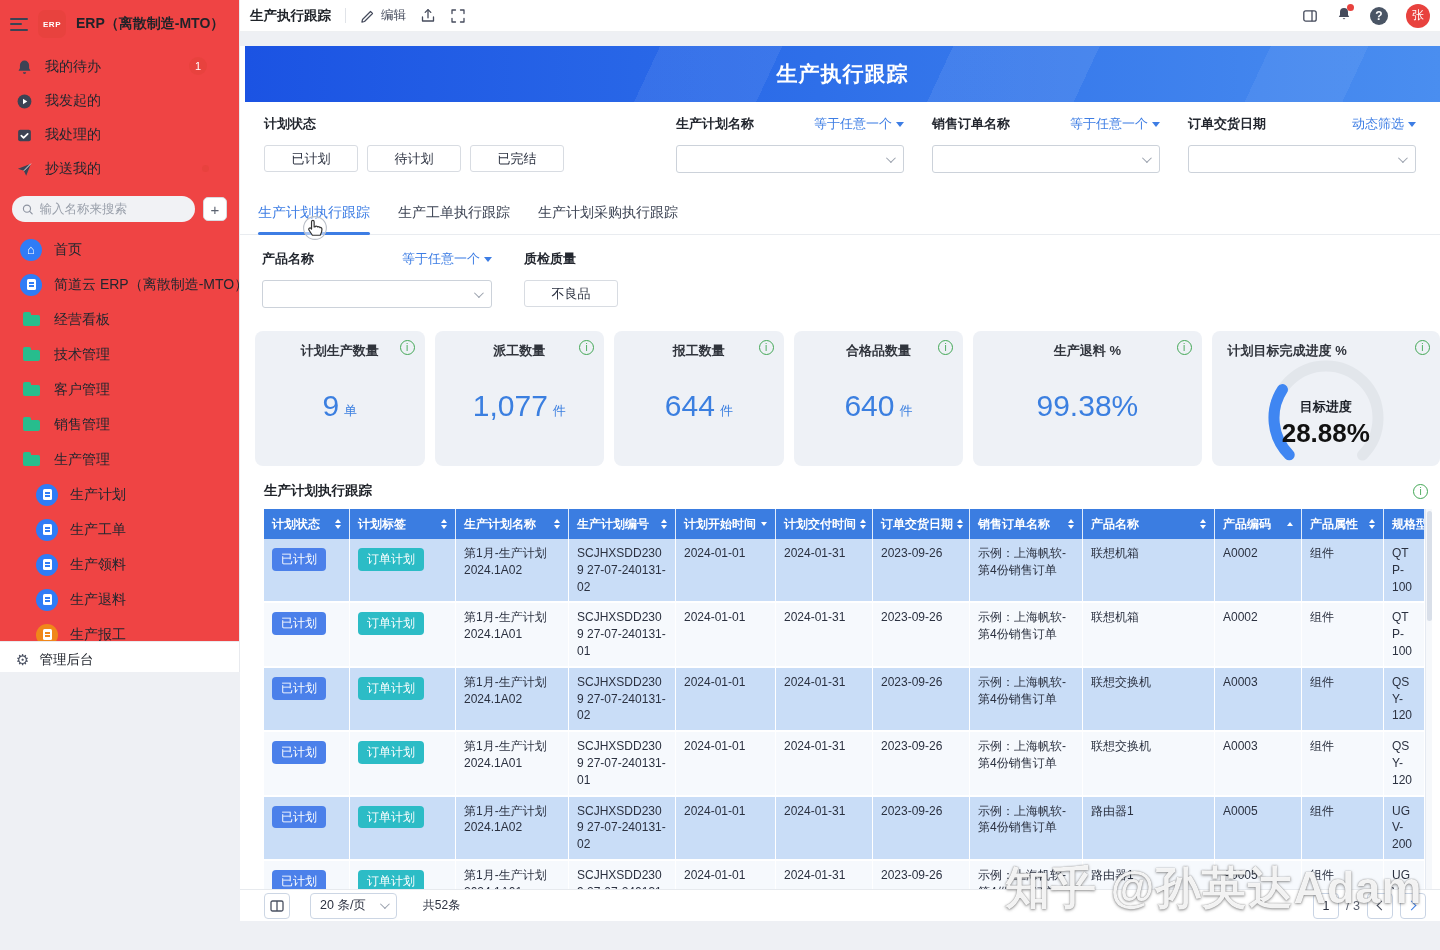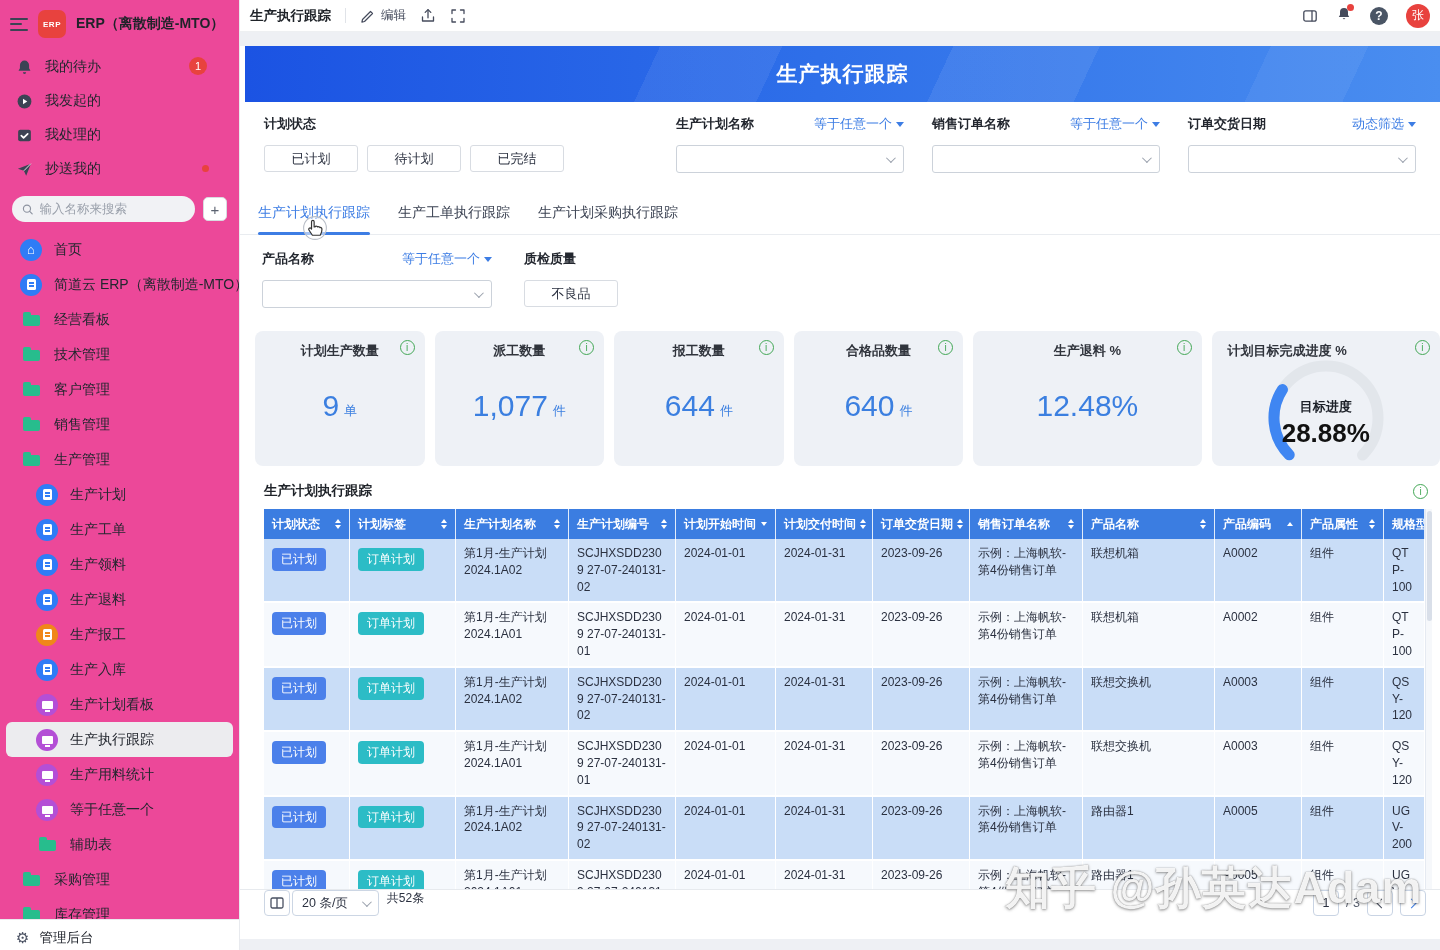--- a/index.html
+++ b/index.html
@@ -1,21 +1,21 @@
 <!DOCTYPE html>
 <html><head>
 <meta charset="utf-8">
 <style>
   * { margin:0; padding:0; box-sizing:border-box; }
   html,body { width:1440px; height:950px; overflow:hidden; }
   body { font-family:"Liberation Sans","DejaVu Sans",sans-serif; background:#eef0f4; color:#2b3140; position:relative; }
   .app { display:flex; width:1440px; height:950px; }
 
   
-  .sidebar { width:240px; min-width:240px; background:#ec4899; border-right:1px solid #e8eaee; position:relative; height:950px; overflow:hidden; }
+  .sidebar { width:240px; min-width:240px; background:#ef4444; border-right:1px solid #e8eaee; position:relative; height:672px; overflow:hidden; }
   .sb-top { display:flex; align-items:center; gap:10px; padding:10px 12px 6px 10px; }
   .hamburger { width:18px; display:flex; flex-direction:column; gap:3.5px; cursor:pointer; }
   .hamburger i { height:2px; background:#3c4354; border-radius:1px; display:block; }
   .hamburger i:nth-child(2){ width:12px; }
   .app-logo { width:28px; height:28px; border-radius:7px; background:#e8423e; color:#fff; font-size:8px; font-weight:bold; display:flex; align-items:center; justify-content:center; letter-spacing:.5px; }
   .sb-title { font-size:14px; font-weight:bold; color:#1f2329; white-space:nowrap; }
   .quick { padding:6px 0 2px; }
   .quick-item { display:flex; align-items:center; gap:12px; padding:8px 16px; font-size:14px; color:#23272f; cursor:pointer; position:relative; }
   .quick-item svg { width:17px; height:17px; flex:none; }
   .q-badge { position:absolute; right:32px; top:7px; background:#e8423e; color:#fff; border-radius:9px; min-width:18px; height:18px; font-size:11px; display:flex; align-items:center; justify-content:center; padding:0 5px; }
@@ -113,21 +113,21 @@
   .tr.odd { background:#c9ddf7; }
   .tr.even { background:#f6f9fd; }
   .td { font-size:12px; color:#2b3140; padding:6px 8px; border-right:1px solid #fff; line-height:1.4; overflow:hidden; word-break:break-word; display:flex; align-items:flex-start; }
   .td.badge-cell { align-items:flex-start; padding-top:9px; }
   .badge { font-size:12px; color:#fff; border-radius:4px; padding:3px 9px; white-space:nowrap; }
   .badge.blue { background:#4b80ea; }
   .badge.teal { background:#2cbcc6; }
   .v-scroll { width:7px; background:#f6f8fb; border-left:1px solid #e5eaf2; }
   .v-thumb { width:5px; height:110px; background:#d9dfe9; border-radius:3px; margin:2px auto 0; }
 
-  .page-footer { height:50px; background:#fff; border-top:1px solid #e7eaee; display:flex; align-items:flex-start; padding:0 14px 0 24px; gap:2px; }
+  .page-footer { height:32px; background:#fff; border-top:1px solid #e7eaee; display:flex; align-items:center; padding:0 14px 0 24px; gap:20px; }
   .pf-icon-btn { width:26px; height:26px; border:1px solid #ccd6e4; border-radius:4px; display:flex; align-items:center; justify-content:center; cursor:pointer; background:#fff; }
   .pf-select { height:26px; border:1px solid #ccd6e4; border-radius:4px; display:flex; align-items:center; gap:14px; padding:0 9px; font-size:12.5px; color:#2b3140; cursor:pointer; background:#fff; }
   .pf-total { font-size:12px; color:#2b3140; margin-left:6px; }
   .pf-right { margin-left:auto; display:flex; align-items:center; gap:7px; }
   .page-box { min-width:26px; height:26px; border:1px solid #c9d4e4; border-radius:4px; display:flex; align-items:center; justify-content:center; font-size:12.5px; color:#2b3140; background:#fff; cursor:pointer; }
   .page-total { font-size:12.5px; color:#5b6270; }
   .pchev { width:7px; height:7px; border-right:1.6px solid #3f4656; border-bottom:1.6px solid #3f4656; }
   .pchev.prev { transform:rotate(135deg); margin-left:3px; }
   .pchev.next { transform:rotate(-45deg); border-color:#3d7de4; margin-right:3px; }
   .bottom-gap { flex:1; background:#eef0f4; }
@@ -464,21 +464,21 @@
           <i class="kpi-info">i</i>
           <div class="kpi-value">
               <span class="kpi-num">640</span>
               <span class="kpi-unit">件</span>
             </div>
         </div>
         <div class="kpi wide">
           <div class="kpi-title">生产退料 %</div>
           <i class="kpi-info">i</i>
           <div class="kpi-value">
-              <span class="kpi-num">12.48%</span>
+              <span class="kpi-num">99.38%</span>
             </div>
         </div>
         <div class="kpi wide gauge-card">
           <div class="kpi-title">计划目标完成进度 %</div>
           <i class="kpi-info">i</i>
           <div class="gauge-wrap">
             <svg width="170" height="112" viewBox="0 0 170 112">
               <g transform="rotate(135 85 58)">
                 <circle class="gauge-track" cx="85" cy="58" r="52" fill="none" stroke="#e2e6eb" stroke-width="11" stroke-linecap="round" stroke-dasharray="245.04422698000388 326.7256359733385"></circle>
                 <circle class="gauge-prog" cx="85" cy="58" r="52" fill="none" stroke="#3f86f2" stroke-width="11" stroke-linecap="round" stroke-dasharray="70.76877275182511 326.7256359733385"></circle>

